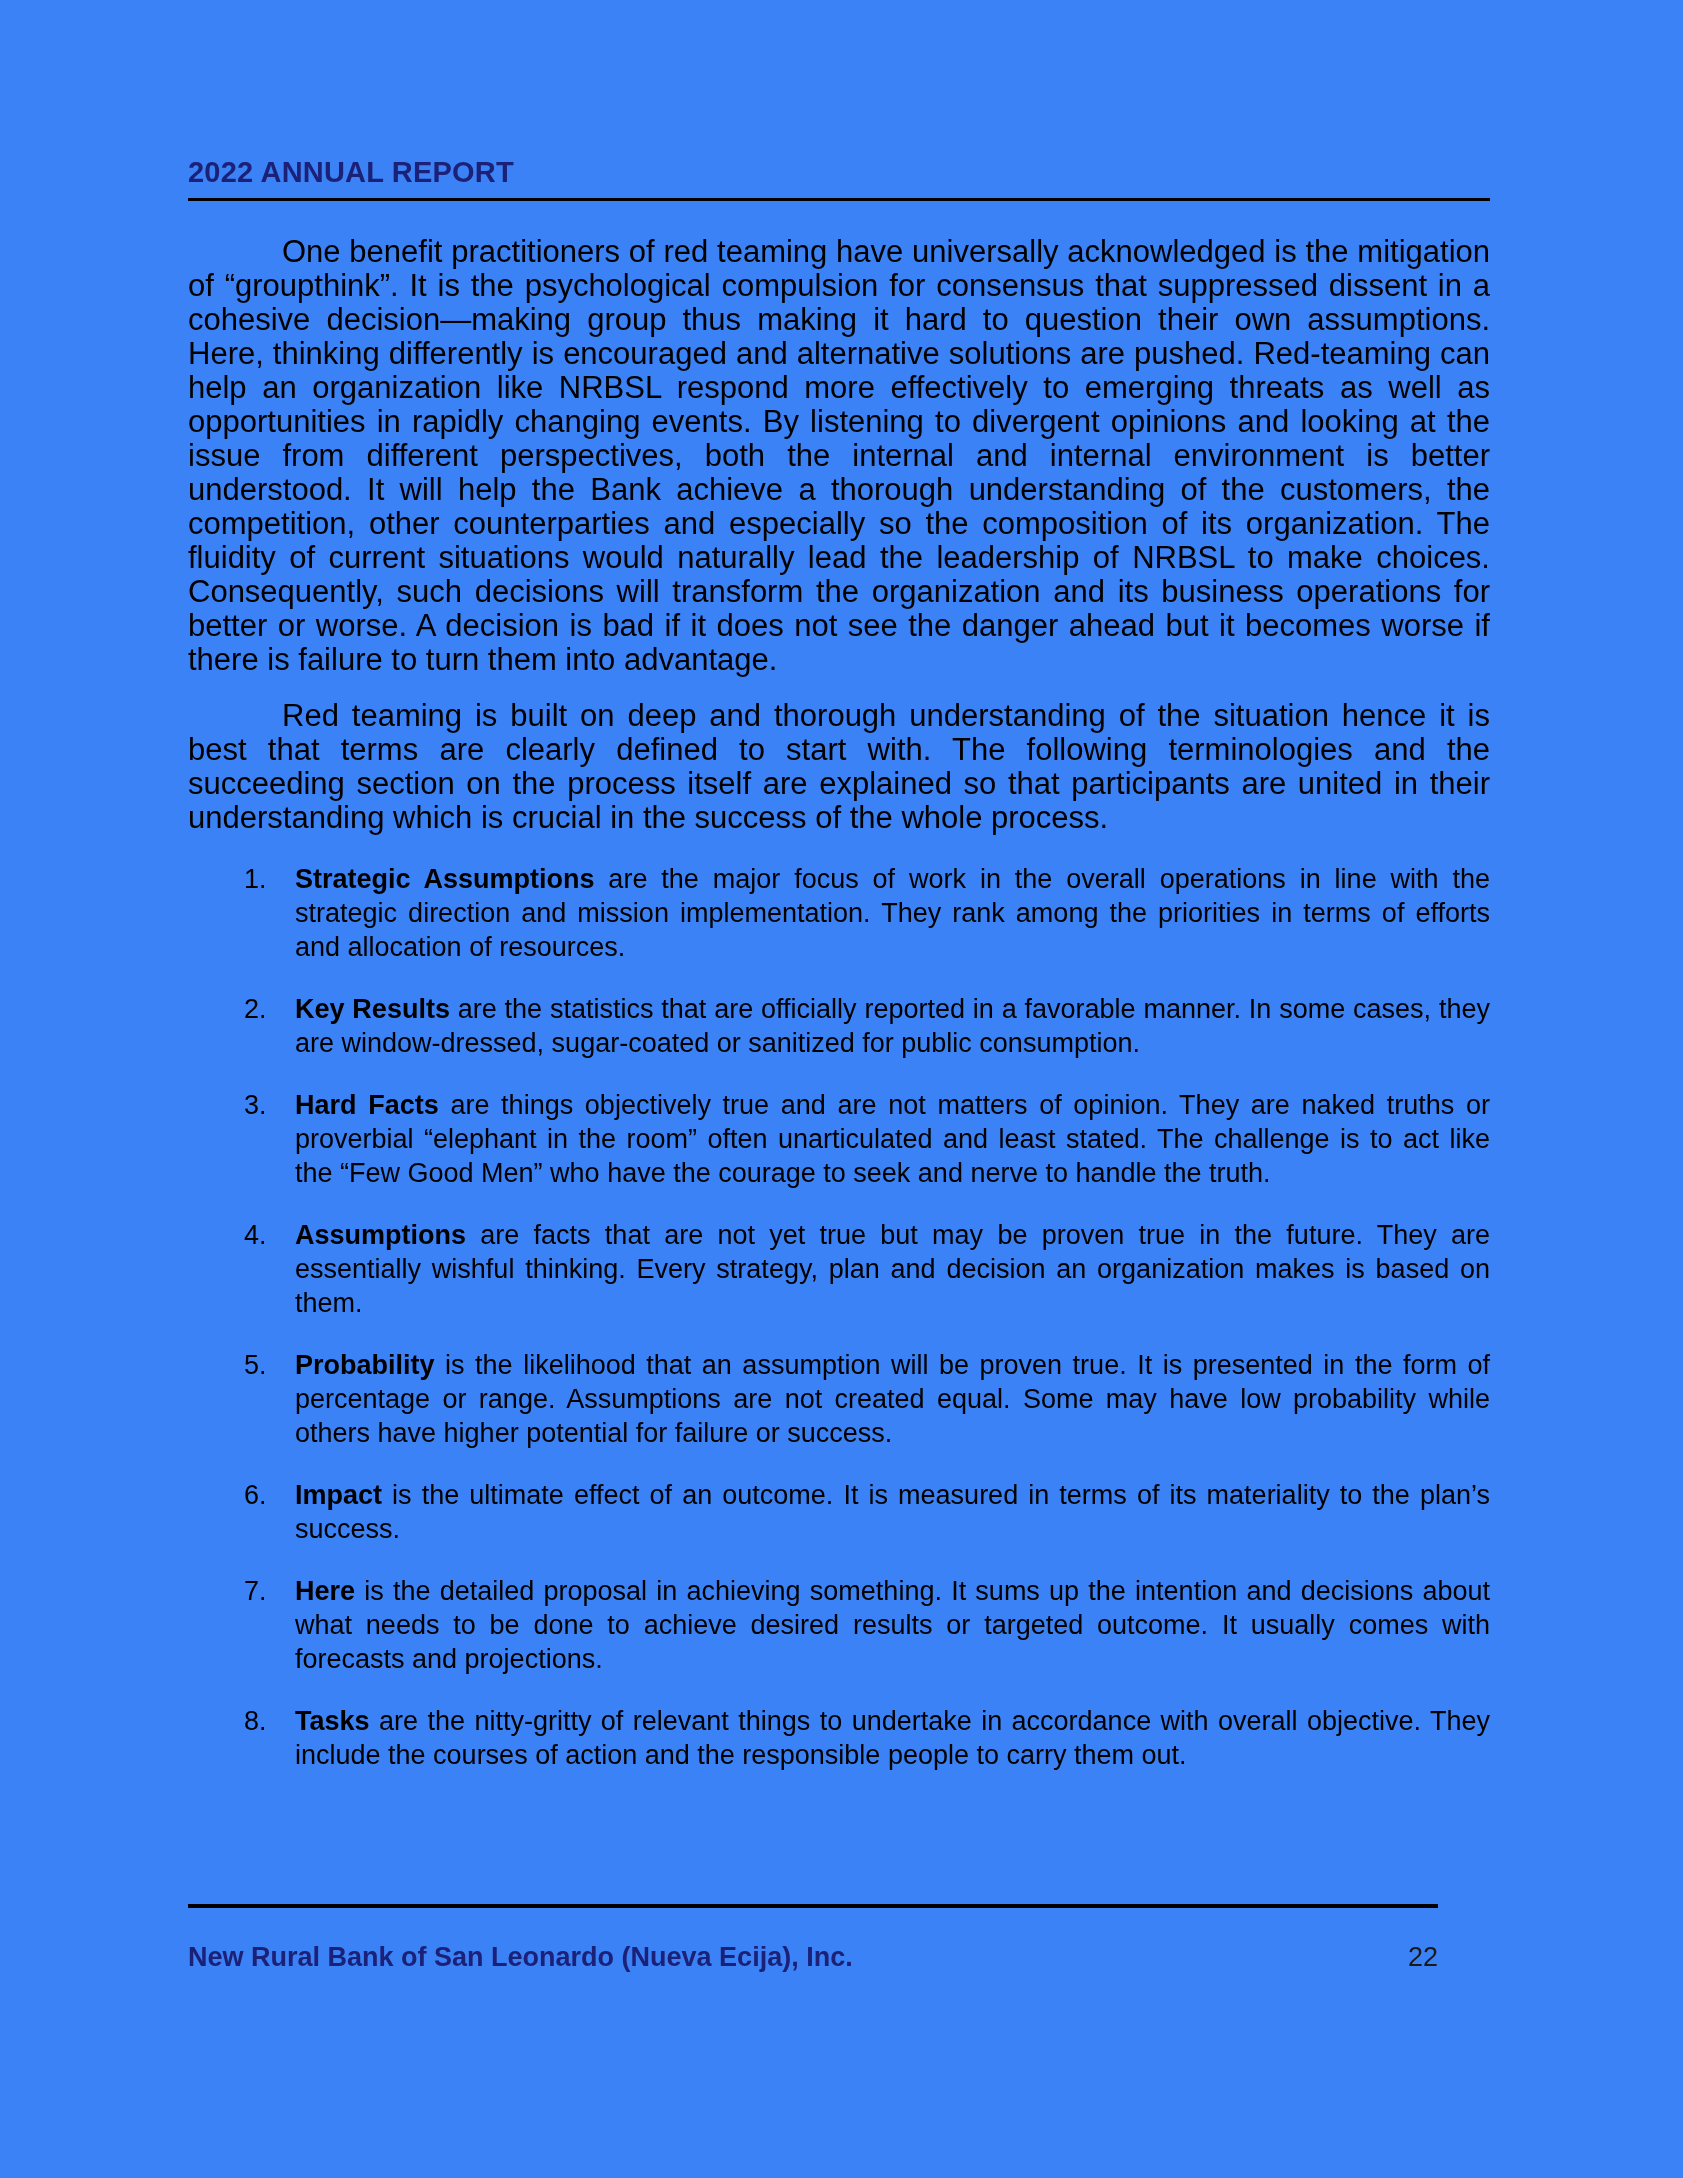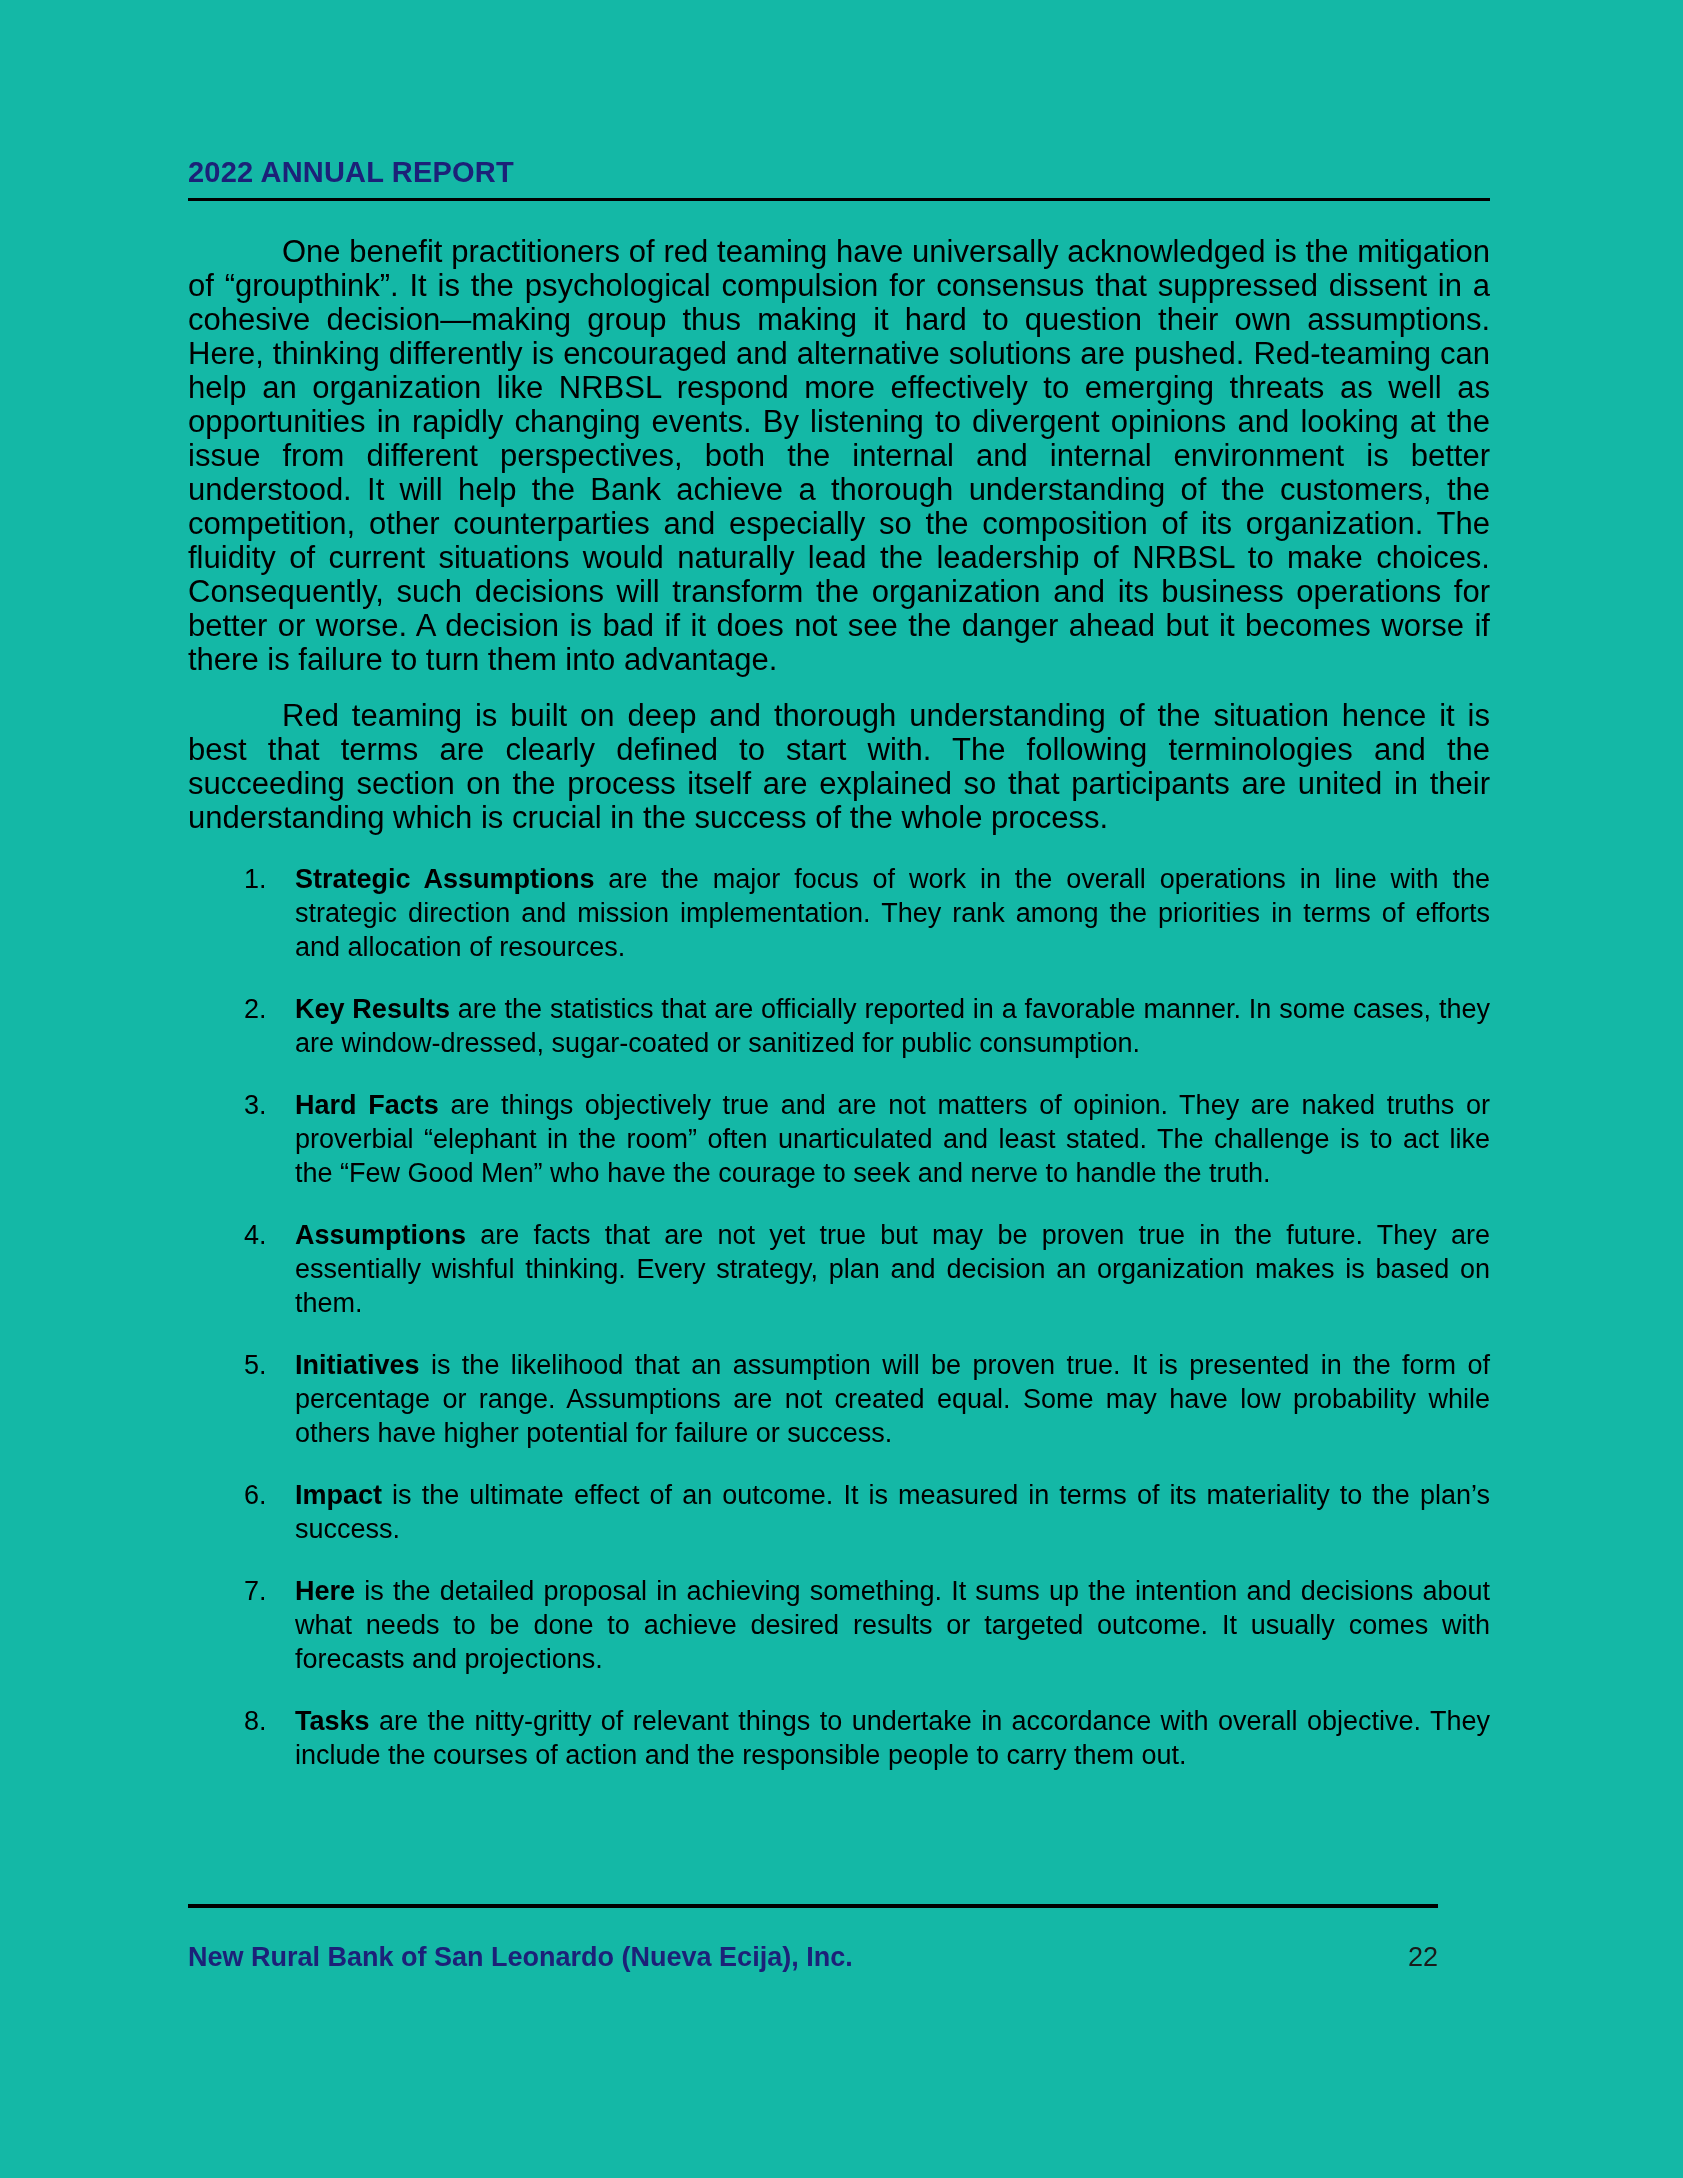--- a/index.html
+++ b/index.html
@@ -5,21 +5,21 @@
   :root {
     --navy: #1c2178;
     --rule: #000000;
   }
   * { box-sizing: border-box; }
   html, body { margin: 0; padding: 0; background: #ffffff; }
   .page {
     position: relative;
     width: 1683px;
     height: 2178px;
-    background: #14b8a6;
+    background: #3b82f6;
     font-family: "Liberation Sans", sans-serif;
     color: #000000;
     overflow: hidden;
   }
   .header {
     padding: 156px 193px 0 188px;
   }
   .header-title {
     font-size: 29px;
     font-weight: bold;
@@ -136,21 +136,21 @@
         <p class="term-text"><b class="term-name">Hard Facts</b><span> are things objectively true and are not matters of opinion. They are naked truths or proverbial “elephant in the room” often unarticulated and least stated. The challenge is to act like the “Few Good Men” who have the courage to seek and nerve to handle the truth.</span></p>
       </li>
 
       <li class="term-item">
         <span class="term-num">4.</span>
         <p class="term-text"><b class="term-name">Assumptions</b><span> are facts that are not yet true but may be proven true in the future. They are essentially wishful thinking. Every strategy, plan and decision an organization makes is based on them.</span></p>
       </li>
 
       <li class="term-item">
         <span class="term-num">5.</span>
-        <p class="term-text"><b class="term-name">Initiatives</b><span> is the likelihood that an assumption will be proven true. It is presented in the form of percentage or range. Assumptions are not created equal. Some may have low probability while others have higher potential for failure or success.</span></p>
+        <p class="term-text"><b class="term-name">Probability</b><span> is the likelihood that an assumption will be proven true. It is presented in the form of percentage or range. Assumptions are not created equal. Some may have low probability while others have higher potential for failure or success.</span></p>
       </li>
 
       <li class="term-item">
         <span class="term-num">6.</span>
         <p class="term-text"><b class="term-name">Impact</b><span> is the ultimate effect of an outcome. It is measured in terms of its materiality to the plan’s success.</span></p>
       </li>
 
       <li class="term-item">
         <span class="term-num">7.</span>
         <p class="term-text"><b class="term-name">Here</b><span> is the detailed proposal in achieving something. It sums up the intention and decisions about what needs to be done to achieve desired results or targeted outcome. It usually comes with forecasts and projections.</span></p>

